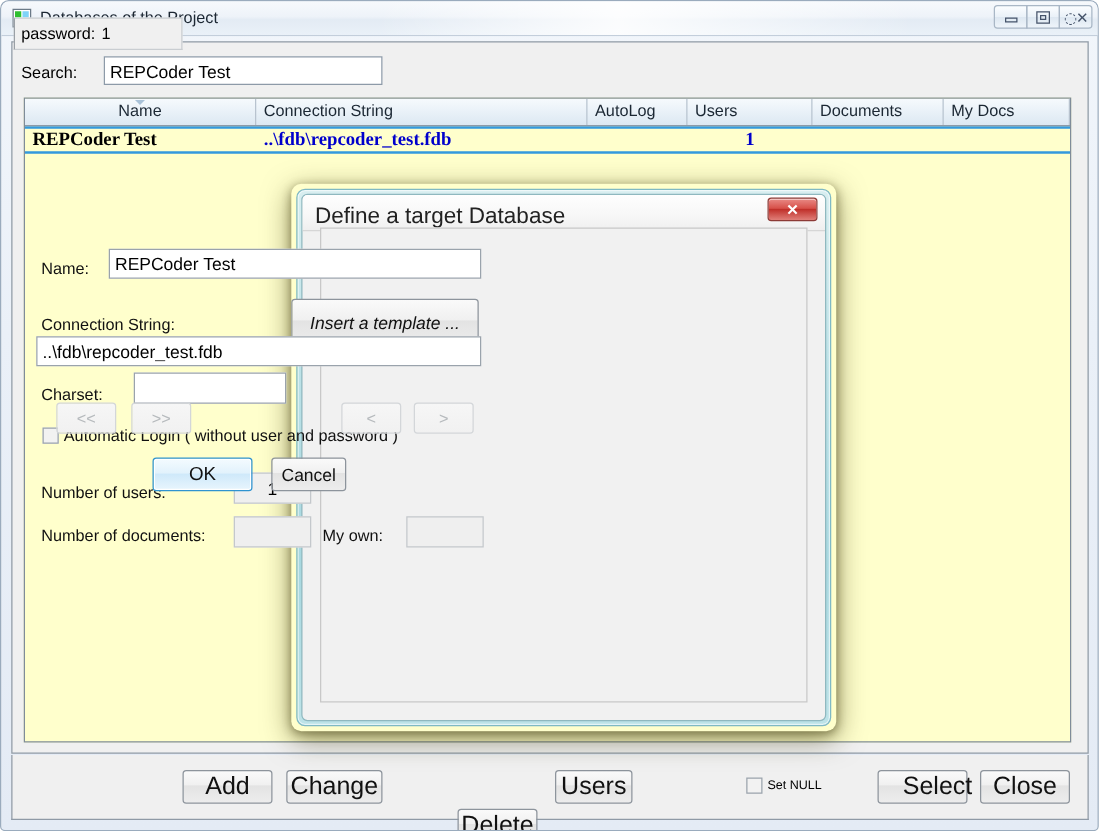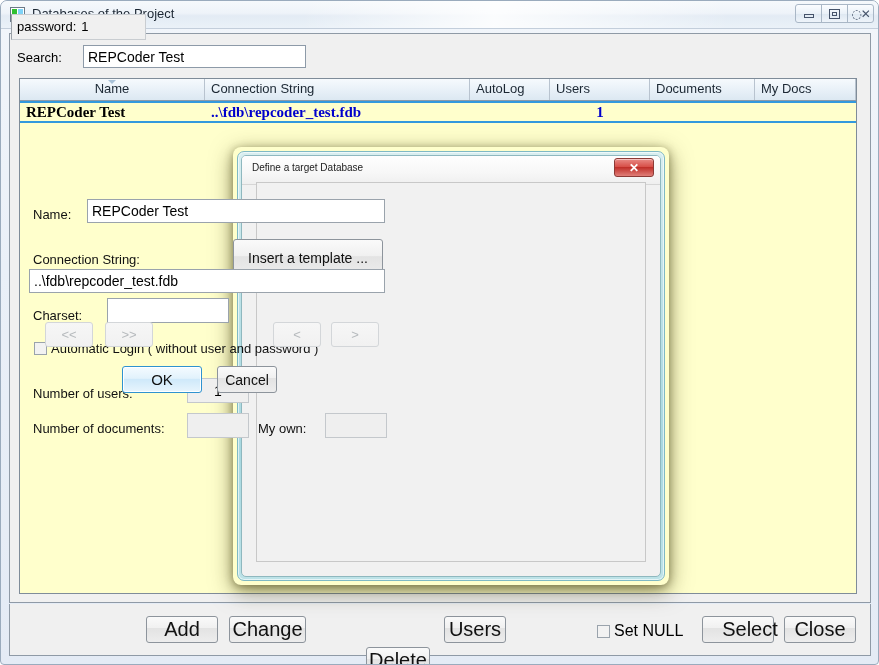--- a/index.html
+++ b/index.html
@@ -254,21 +254,21 @@
   #btn-delete { left: 317px; top: 646px; width: 64px; margin-left: 48px; }
   #btn-users  { left: 443px; top: 615px; width: 62px; }
   #btn-select { left: 701px; top: 615px; width: 72px; padding-left: 24px; }
   #btn-close  { left: 783px; top: 615px; width: 72px; }
 
   #setnull-wrap {
     position: absolute;
     left: 596px; top: 621px;
     display: flex;
     align-items: center;
-    font-size: 16px;
+    font-size: 10px;
   }
   .cb {
     width: 13px; height: 13px;
     box-sizing: border-box;
     border: 1px solid #9aa3ac;
     background: #f2f2f2;
     margin-right: 4px;
     display: inline-block;
   }
 
@@ -304,21 +304,21 @@
   }
   #dialog-titlebar {
     position: relative;
     height: 28px;
     background: linear-gradient(to bottom, #fefefe 0%, #f7f7f7 60%, #efefef 100%);
     border-bottom: 1px solid #d6d6d6;
   }
   #dialog-title {
     position: absolute;
     left: 10px; top: 6px;
-    font-size: 10px;
+    font-size: 18px;
     color: #222;
   }
   #dialog-close {
     position: absolute;
     right: 6px; top: 2px;
     width: 40px; height: 19px;
     box-sizing: border-box;
     border: 1px solid #8c3a36;
     border-radius: 3px;
     background: linear-gradient(to bottom, #e98b86 0%, #d75049 45%, #c0302a 50%, #e07f79 100%);
@@ -383,21 +383,21 @@
     border: 1px solid #2f93d0;
     background: linear-gradient(to bottom, #f4fbff 0%, #e2f2fc 45%, #cfe9fa 50%, #e8f5fd 100%);
     box-shadow: inset 0 0 0 1px #ffffff;
     font-size: 15px;
   }
 
   
   #lbl-name        { left: 32px;  top: 206px; }
   #in-name         { left: 86px;  top: 198px; width: 298px; height: 24px; }
   #lbl-connstr     { left: 32px;  top: 251px; }
-  #btn-template    { left: 232px; top: 238px; width: 150px; height: 38px; }
+  #btn-template    { left: 232px; top: 238px; width: 150px; height: 38px; font-style: italic; }
   #in-connstr      { left: 28px;  top: 268px; width: 356px; height: 24px; }
   #lbl-charset     { left: 32px;  top: 307px; }
   #in-charset      { left: 106px; top: 297px; width: 122px; height: 25px; }
   #chk-autologin   { left: 33px;  top: 340px; display: flex; align-items: center; }
   #lbl-numusers    { left: 32px;  top: 385px; }
   #in-numusers     { left: 186px; top: 377px; width: 62px; height: 25px; }
   #lbl-numdocs     { left: 32px;  top: 420px; }
   #in-numdocs      { left: 186px; top: 412px; width: 62px; height: 25px; }
   #lbl-myown       { left: 257px; top: 420px; }
   #in-myown        { left: 324px; top: 412px; width: 62px; height: 25px; }

